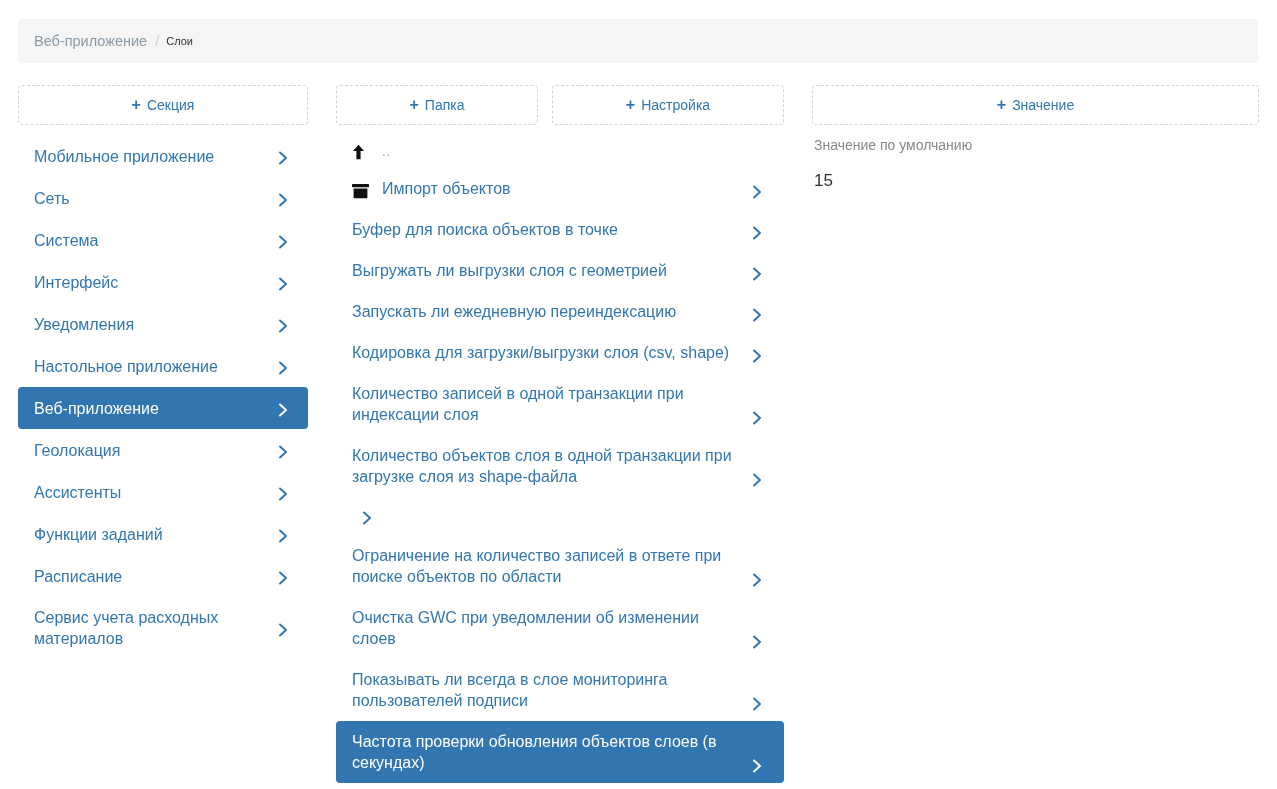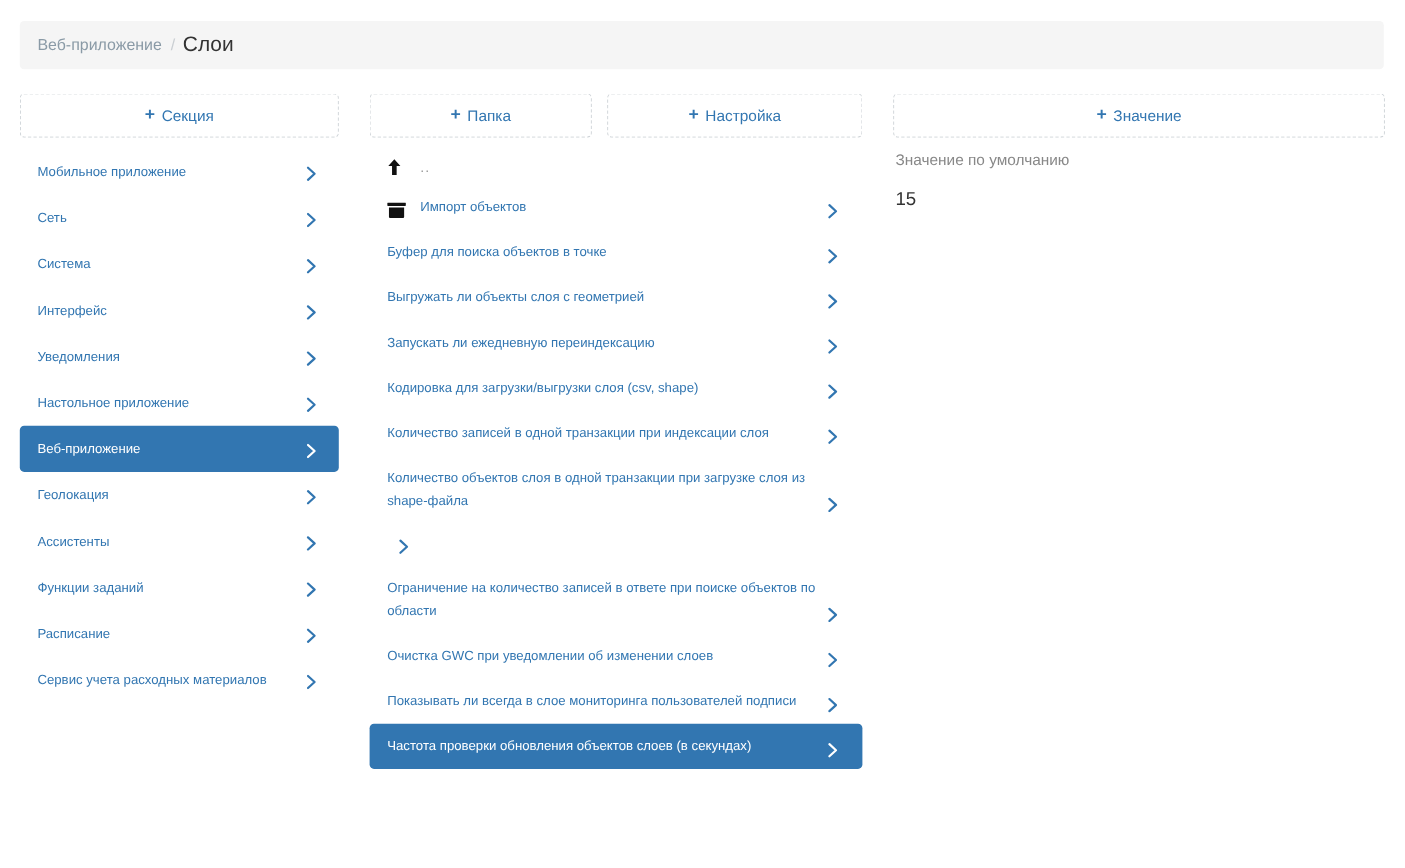--- a/index.html
+++ b/index.html
@@ -43,21 +43,21 @@
     text-decoration: none;
     cursor: pointer;
   }
   .crumb-sep {
     color: #c9ced2;
     margin: 0 7px 0 8px;
     font-size: 14.5px;
   }
   .crumb-current {
     color: #333333;
-    font-size: 19px;
+    font-size: 11px;
   }
 
   
   .columns {
     position: absolute;
     left: 0;
     top: 85px;
     width: 1277px;
   }
   .col {
@@ -111,21 +111,21 @@
     display: flex;
     align-items: flex-start;
     border-radius: 4px;
     cursor: pointer;
     box-sizing: border-box;
     position: relative;
   }
   .row-label {
     flex: 1 1 auto;
     color: #3276b1;
-    font-size: 12px;
+    font-size: 16px;
     line-height: 21px;
   }
   .row-chevron {
     flex: 0 0 auto;
     color: #3276b1;
     width: 16px;
     text-align: center;
     margin-left: 10px;
     line-height: 21px;
   }
@@ -353,21 +353,21 @@
         </div>
         <div class="row mid-row">
           <span class="row-label">Буфер для поиска объектов в точке</span>
           <span class="row-chevron">
             <svg width="11" height="14" viewBox="0 0 11 14" aria-hidden="true">
               <path d="M2 1.5 L8 7 L2 12.5" fill="none" stroke="#3276b1" stroke-width="2" stroke-linecap="round" stroke-linejoin="round"></path>
             </svg>
           </span>
         </div>
         <div class="row mid-row">
-          <span class="row-label">Выгружать ли объекты слоя с геометрией</span>
+          <span class="row-label">Выгружать ли выгрузки слоя с геометрией</span>
           <span class="row-chevron">
             <svg width="11" height="14" viewBox="0 0 11 14" aria-hidden="true">
               <path d="M2 1.5 L8 7 L2 12.5" fill="none" stroke="#3276b1" stroke-width="2" stroke-linecap="round" stroke-linejoin="round"></path>
             </svg>
           </span>
         </div>
         <div class="row mid-row">
           <span class="row-label">Запускать ли ежедневную переиндексацию</span>
           <span class="row-chevron">
             <svg width="11" height="14" viewBox="0 0 11 14" aria-hidden="true">

